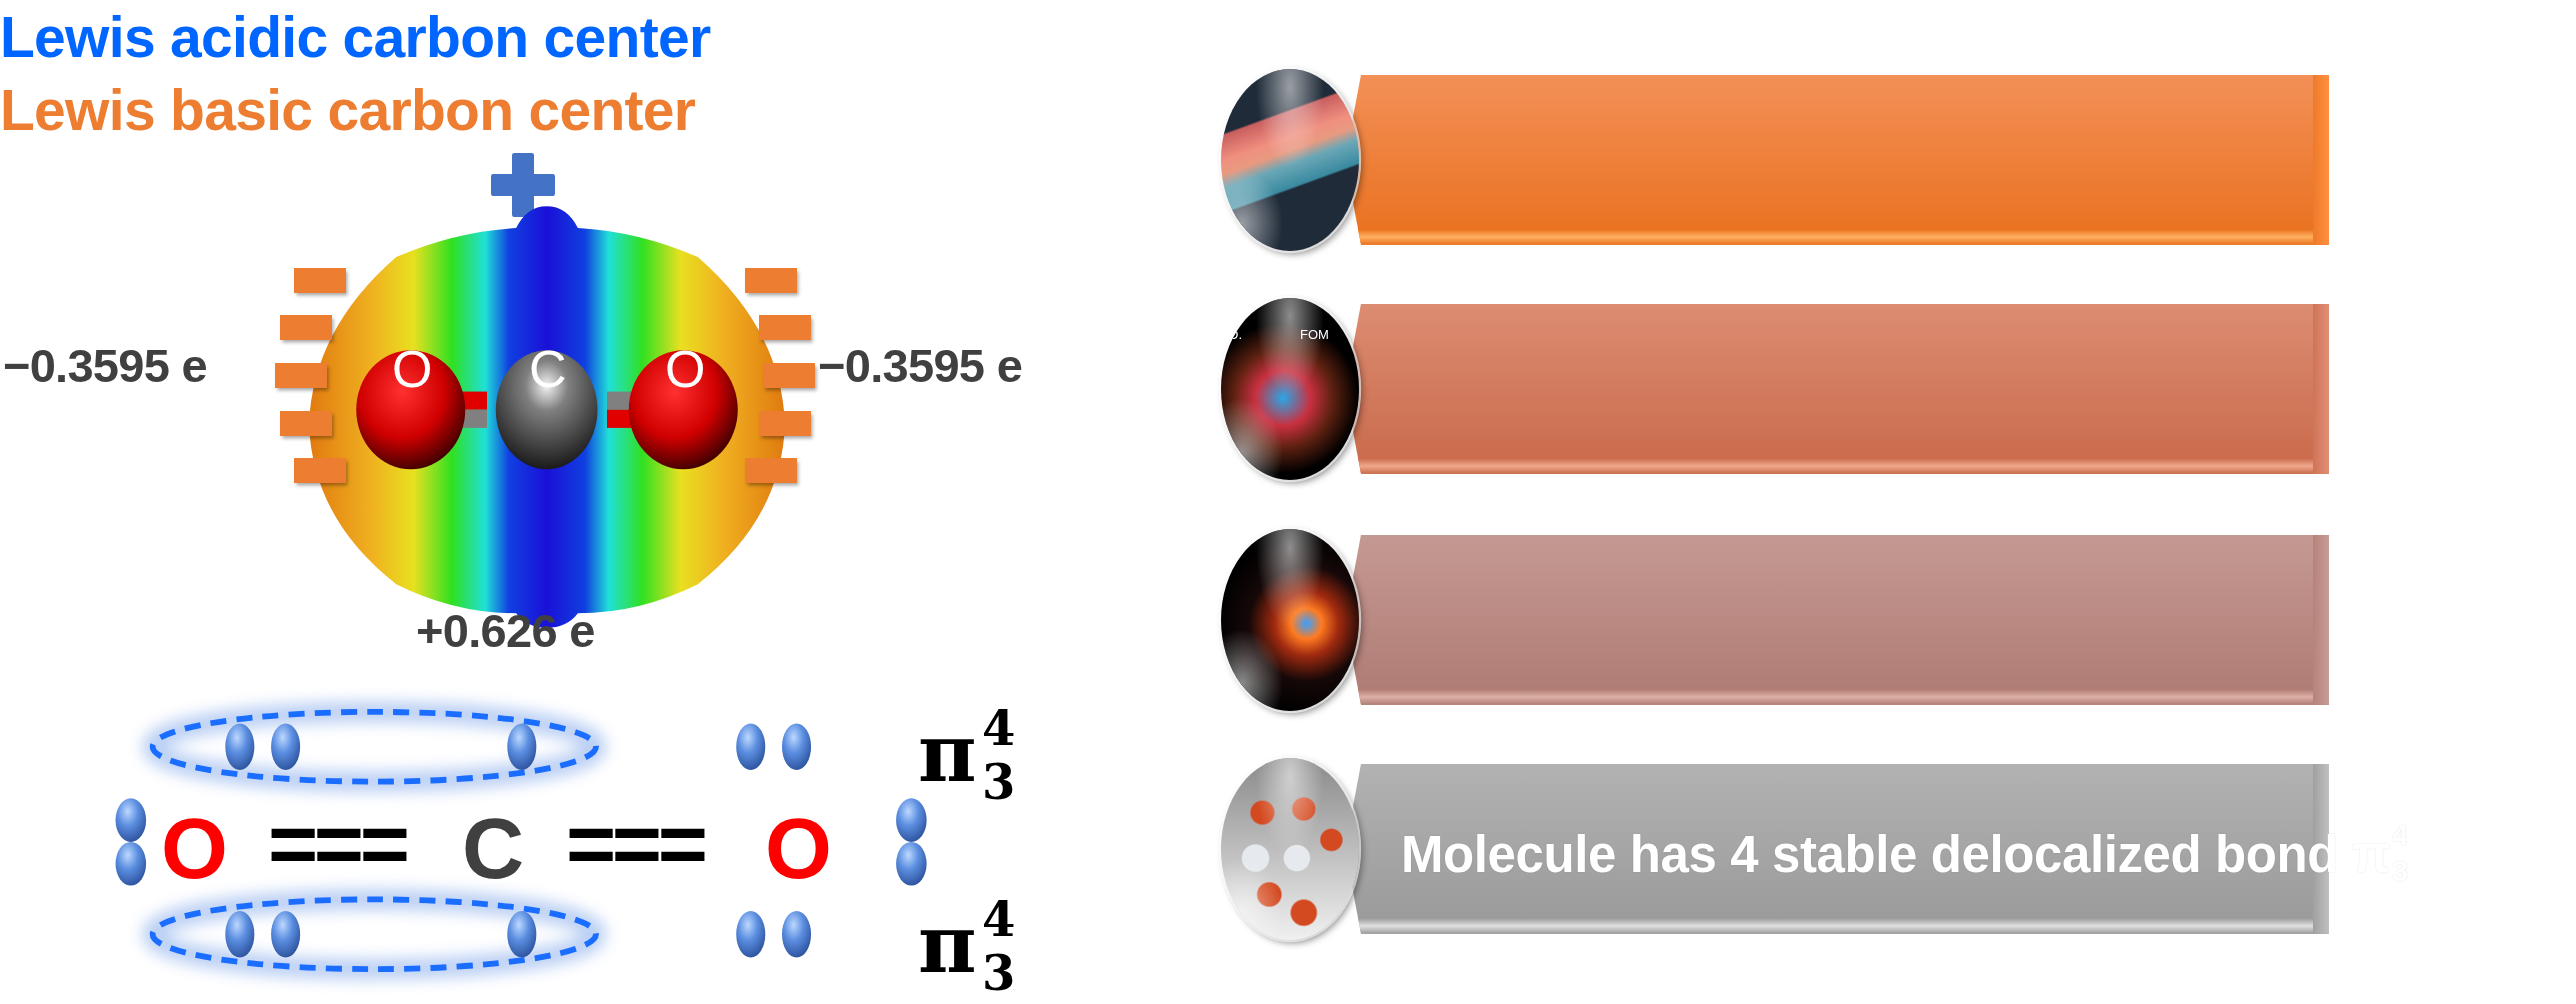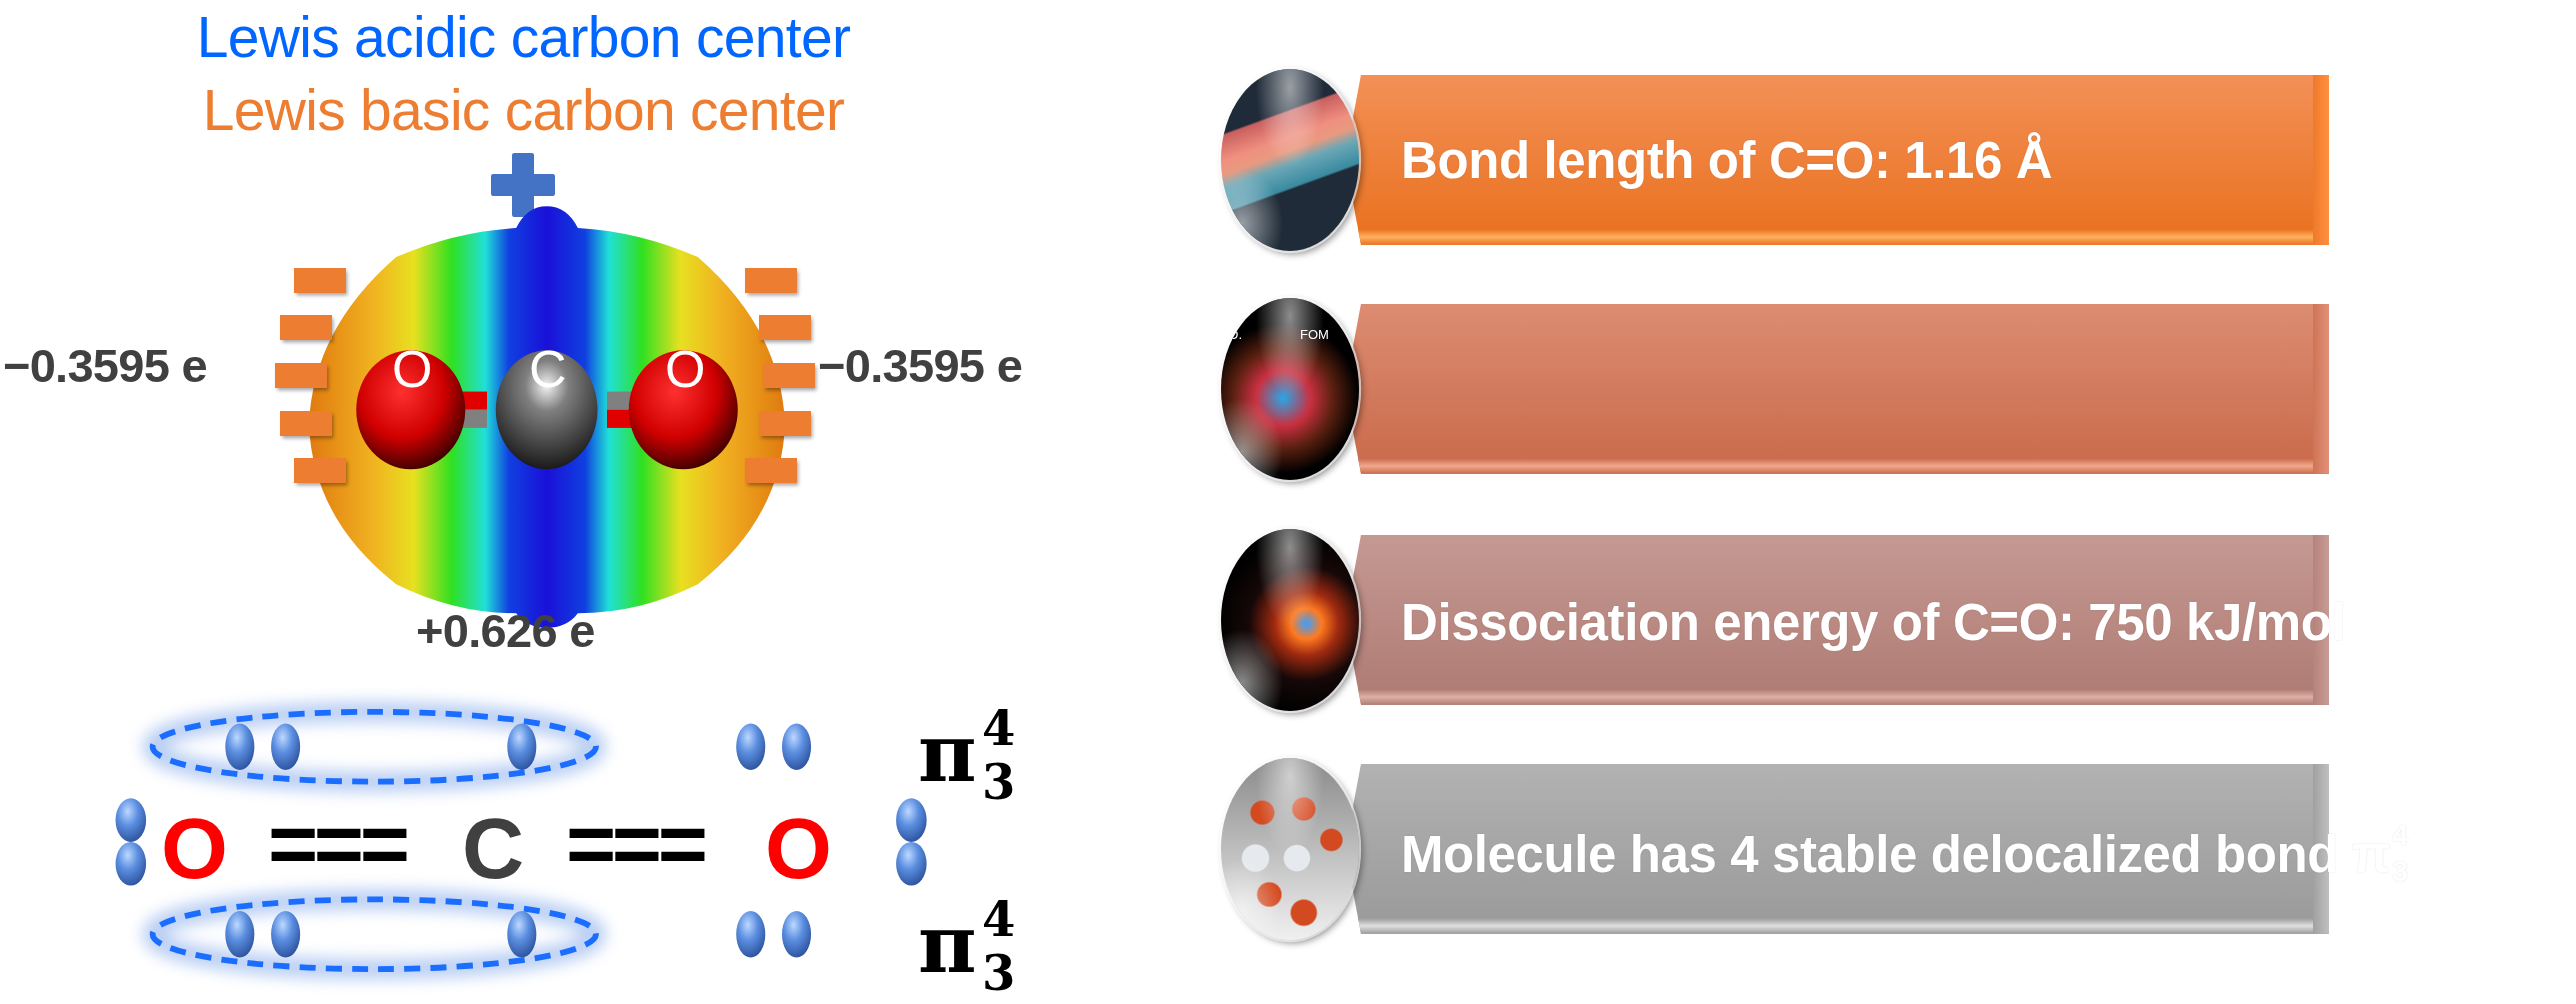--- a/index.html
+++ b/index.html
@@ -1,22 +1,22 @@
 <!DOCTYPE html>
 <html style="font-size:11.6px"><head>
 <meta charset="utf-8">
 <style>
   html, body { margin:0; padding:0; background:#ffffff; }
   body { width:2576px; height:1005px; position:relative; overflow:hidden;
          font-family:"Liberation Sans", sans-serif; }
   .abs { position:absolute; }
 
   
-  .title-line { position:absolute; left:0; width:1047px; text-align:center;
-                font-weight:normal; font-size:57px; line-height:1; letter-spacing:-0.7px; }
+  .title-line { position:absolute; left:0; width:1047px; text-align:left;
+                font-weight:bold; font-size:57px; line-height:1; letter-spacing:-0.7px; }
 
   
   .esp-surface { position:absolute; left:309px; top:206px; width:476px; height:422px; }
   .plus { position:absolute; width:64px; height:64px; }
   .plus::before, .plus::after { content:""; position:absolute; background:#4472c4;
        border-radius:2.2px; }
   .plus::before { left:21px; top:0; width:22px; height:64px; }
   .plus::after  { left:0; top:21px; width:64px; height:22px; }
   .minus { position:absolute; width:52px; height:25px; background:#ed7d31;
            box-shadow:2.2px 2.9px 3.6px rgba(0,0,0,0.35); }
@@ -179,21 +179,20 @@
 </div>
 
 <div class="card" style="top:69px;">
   <div class="bar" style="left:124px;width:984px;background:linear-gradient(#f39057,#e9701d);">
     <div class="bevel-bottom" style="background:linear-gradient(#e9701d,#ffb060 50%,#e9701d);"></div>
     <div class="bevel-right" style="background:linear-gradient(90deg,#ee7a2a,#ff9040);"></div>
   </div>
   <div class="badge" style="background:linear-gradient(160deg,transparent 28%,#c95f5f 29%,#f09080 40%,#e89a80 46%,#6aa7b6 52%,#3a8aa0 62%,transparent 63%),#1f2b38;">
     <div class="gloss"></div>
   </div>
-  <div class="text" style="top:65px;">Bond length of C=O: 1.16 Å</div>
 </div>
 
 <div class="card" style="top:298px;">
   <div class="bar" style="left:124px;width:984px;background:linear-gradient(#dc8c72,#c9694a);">
     <div class="bevel-bottom" style="background:linear-gradient(#c9694a,#f0a88c 50%,#c9694a);"></div>
     <div class="bevel-right" style="background:linear-gradient(90deg,#cf7456,#e19078);"></div>
   </div>
   <div class="badge" style="background:radial-gradient(circle at 45% 55%,#2aa6e8 0%,#c93040 22%,#5a2010 40%,#000 60%),#000;">
     <div class="gloss"></div>
     <div class="abs" style="left:79px;top:29px;font-size:13px;color:#fff;">FOM</div>
@@ -202,21 +201,20 @@
 </div>
 
 <div class="card" style="top:529px;">
   <div class="bar" style="left:124px;width:984px;background:linear-gradient(#c59993,#ae7a72);">
     <div class="bevel-bottom" style="background:linear-gradient(#ae7a72,#ddb0a6 50%,#ae7a72);"></div>
     <div class="bevel-right" style="background:linear-gradient(90deg,#b5837b,#c89c95);"></div>
   </div>
   <div class="badge" style="background:radial-gradient(circle at 62% 52%,#3aa0ff 0%,#ff7a20 12%,#a02a10 25%,#160808 45%,#000 70%),#000;">
     <div class="gloss"></div>
   </div>
-  <div class="text" style="top:67px;">Dissociation energy of C=O: 750 kJ/mol</div>
 </div>
 
 <div class="card" style="top:758px;">
   <div class="bar" style="left:124px;width:984px;background:linear-gradient(#b2b2b2,#999999);">
     <div class="bevel-bottom" style="background:linear-gradient(#999,#e0e0e0 50%,#999);"></div>
     <div class="bevel-right" style="background:linear-gradient(90deg,#a0a0a0,#c0c0c0);"></div>
   </div>
   <div class="badge" style="background:radial-gradient(circle at 30% 30%,#d44a20 0 7%,transparent 8%),
                          radial-gradient(circle at 60% 28%,#d44a20 0 7%,transparent 8%),
                          radial-gradient(circle at 80% 45%,#d44a20 0 7%,transparent 8%),

